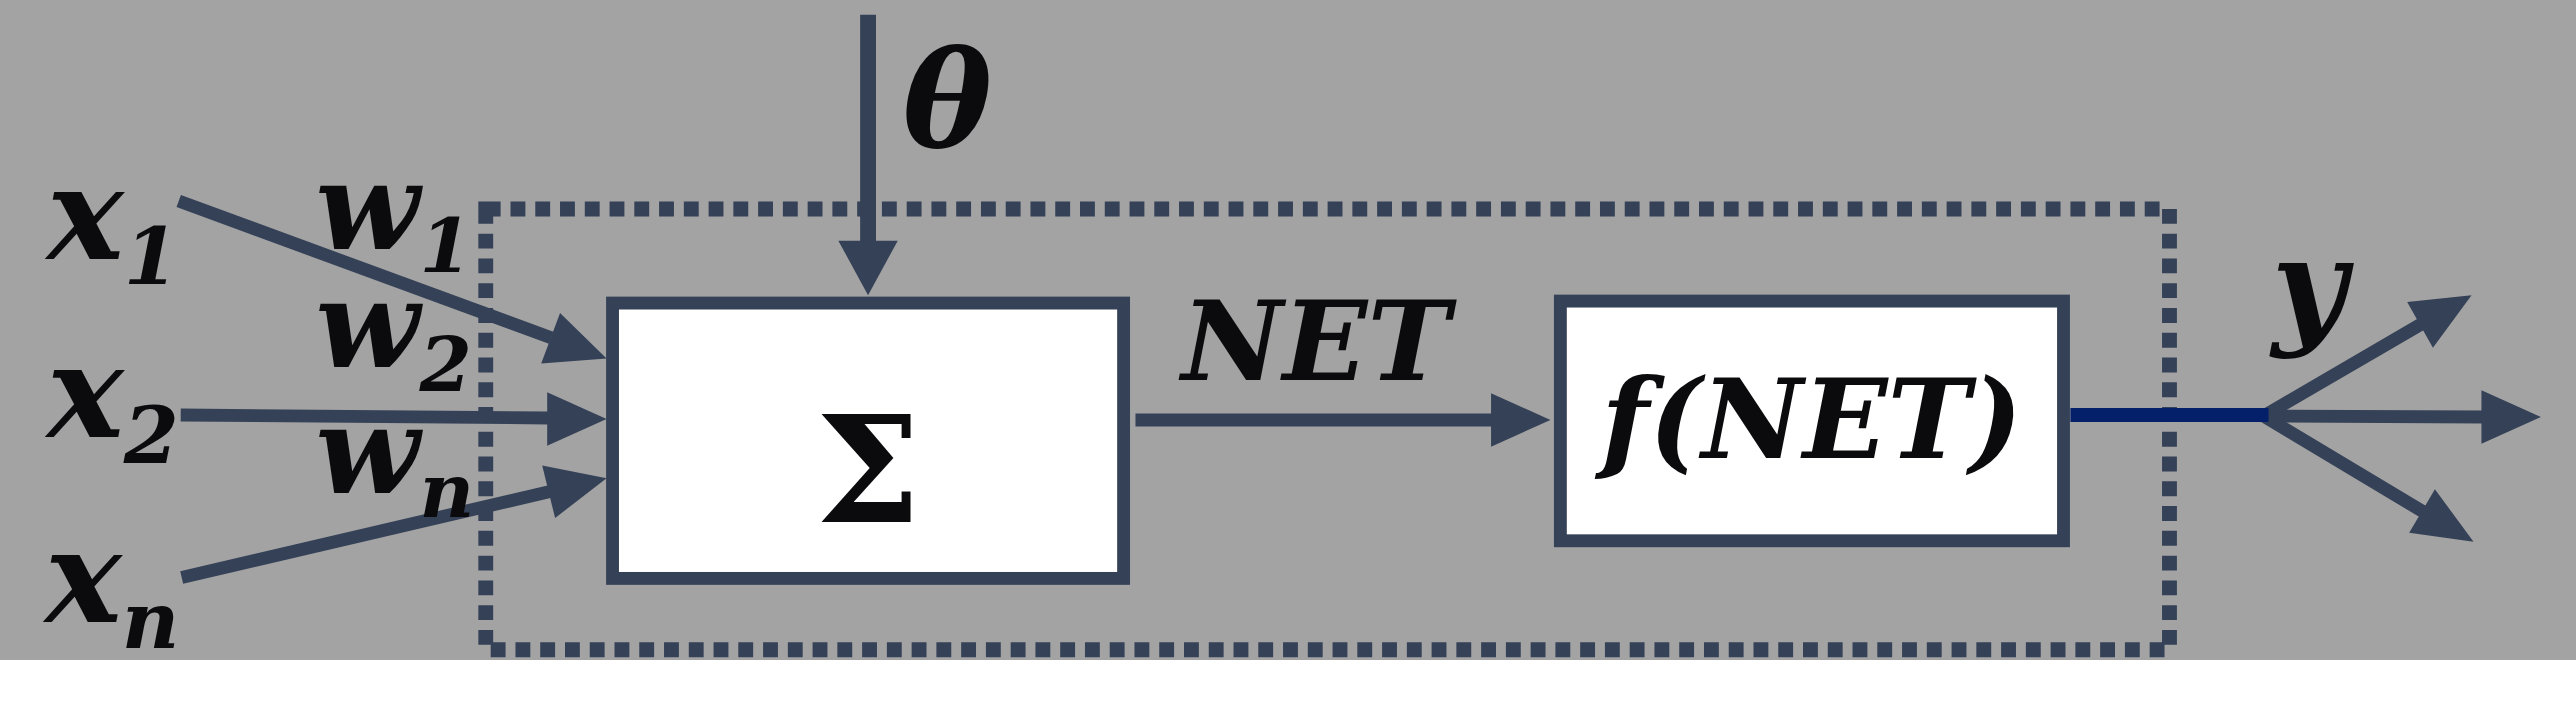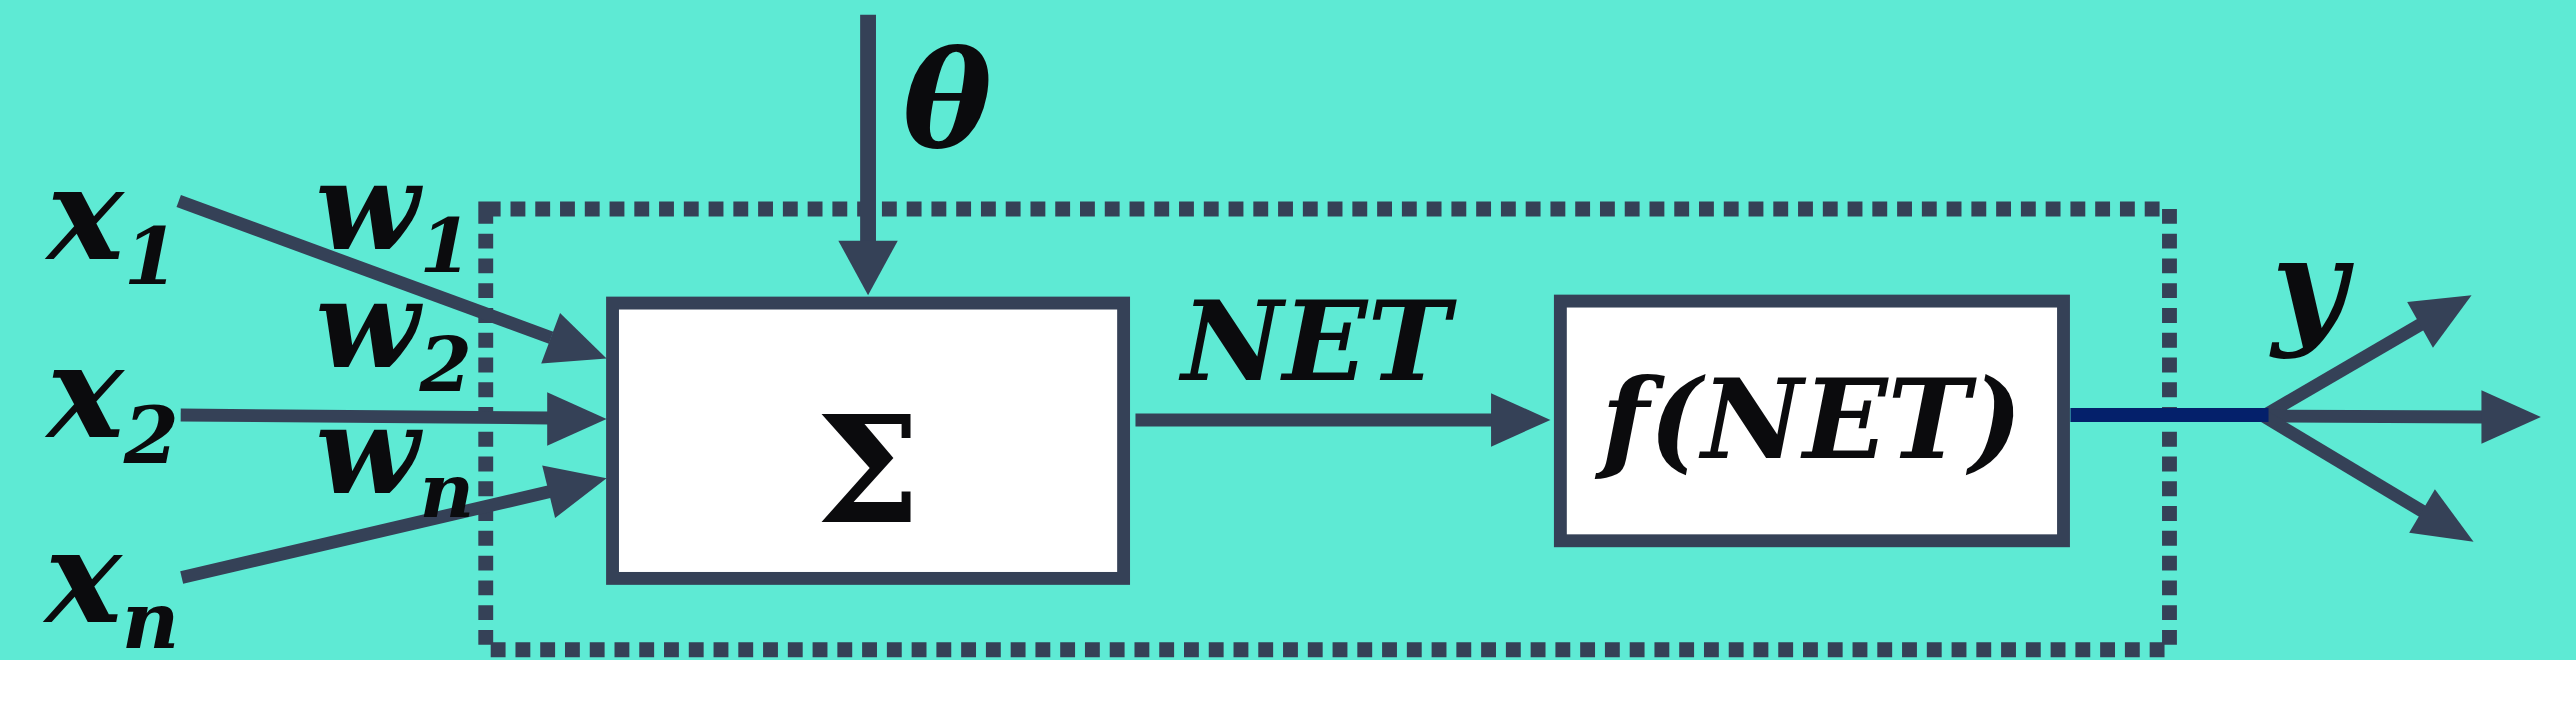--- a/index.html
+++ b/index.html
@@ -1,16 +1,16 @@
 <!DOCTYPE html>
 <html><head>
 <meta charset="utf-8">
 <style>
   html, body { margin: 0; padding: 0; background: #ffffff; }
-  .stage { width: 2576px; height: 660px; position: relative; background: #5eead4; }
+  .stage { width: 2576px; height: 660px; position: relative; background: #a3a3a3; }
   svg { display: block; }
   text, tspan {
     font-family: "DejaVu Serif", "Liberation Serif", serif;
     font-weight: bold;
     font-style: italic;
   }
   .upright { font-style: normal; }
   .box { fill: #ffffff; }
   .nofill { fill: none; }
   .lbl-main { font-size: 130px; }

